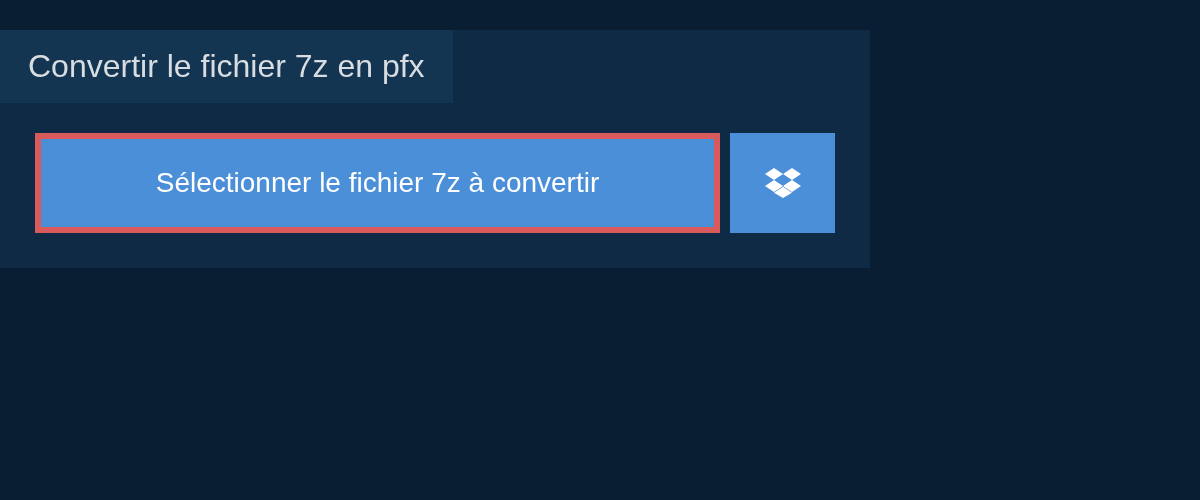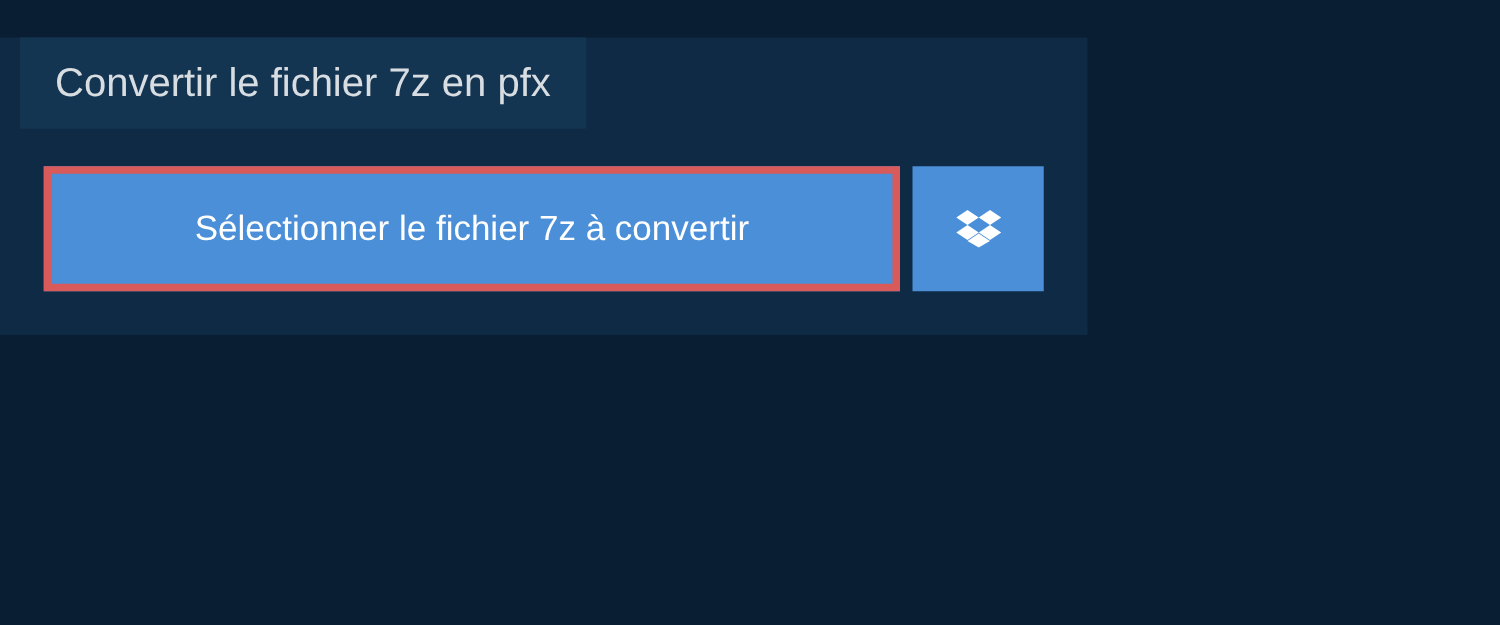--- a/index.html
+++ b/index.html
@@ -19,21 +19,20 @@
       margin: 30px 0 0 0;
       width: 870px;
     }
     .tab {
       background-color: #143552;
       color: #d8dde2;
       font-size: 32px;
       font-weight: 300;
       padding: 18px 28px;
       display: inline-block;
-      margin-left: 16px;
     }
     .button-row {
       display: flex;
       gap: 10px;
       padding: 30px 35px 35px 35px;
       align-items: stretch;
     }
     .select-button {
       flex: 1;
       background-color: #4a8fd8;

